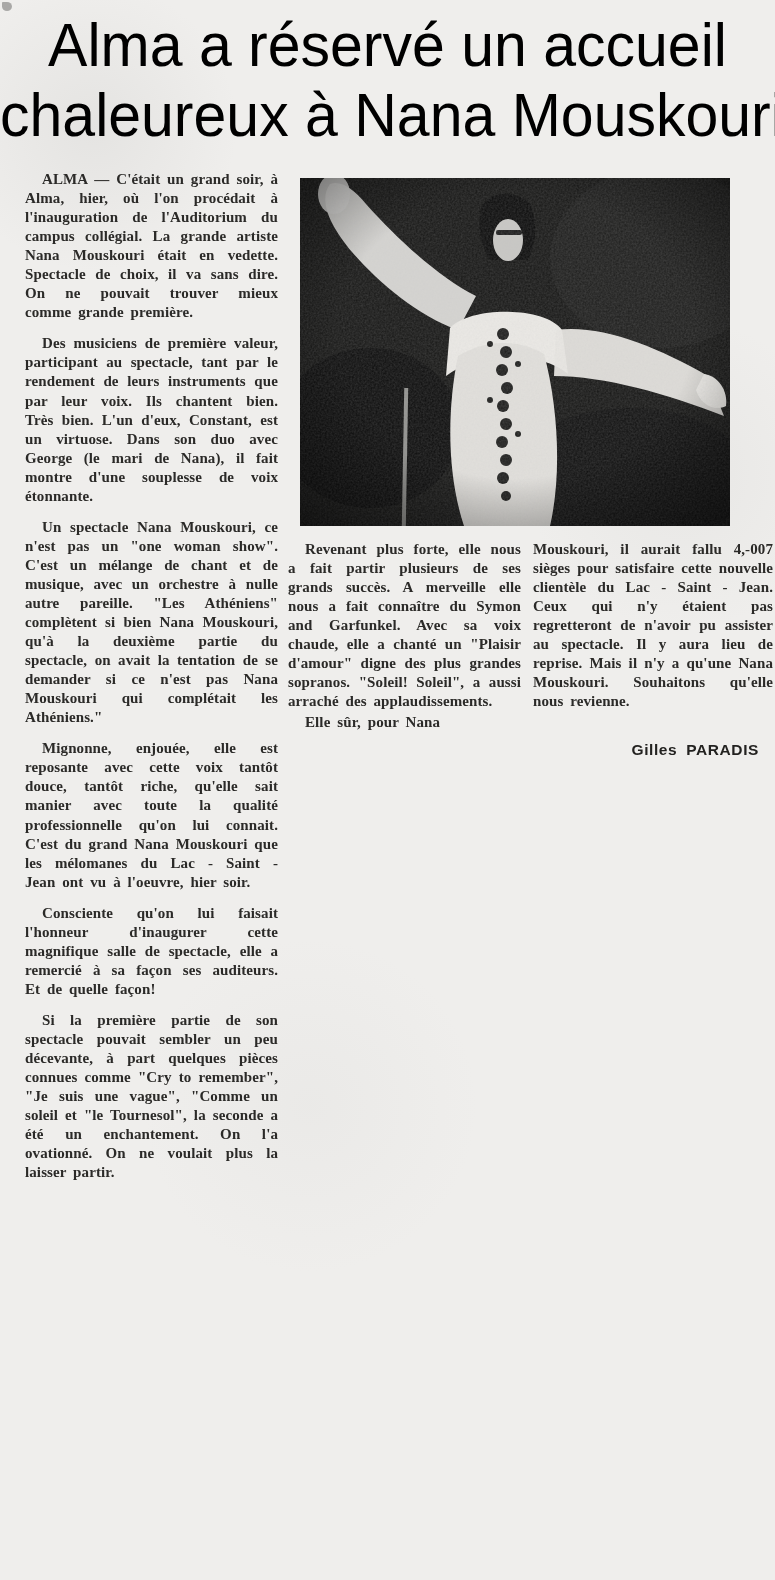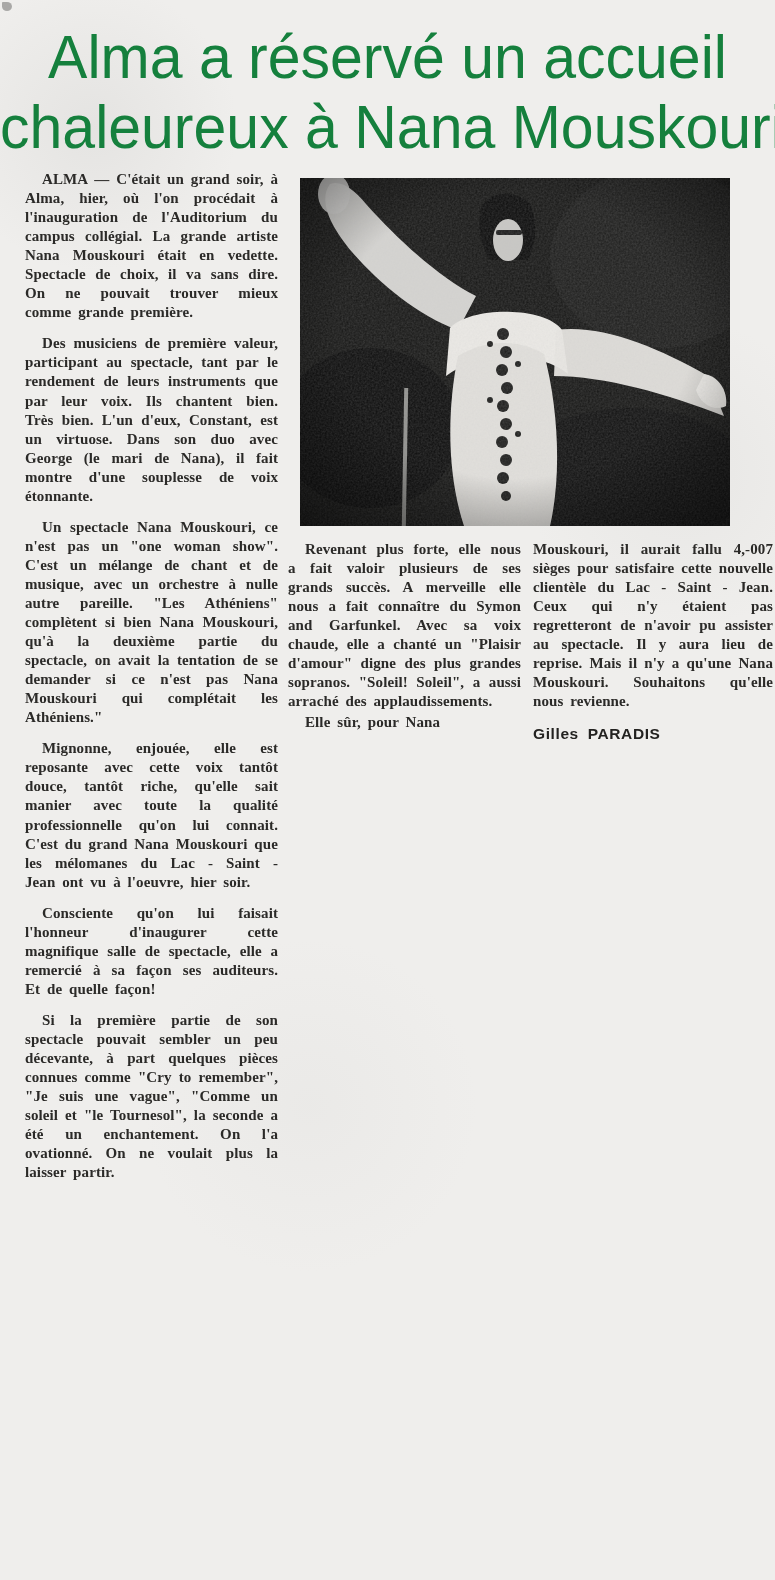--- a/index.html
+++ b/index.html
@@ -12,40 +12,40 @@
       #efeeec;
     font-family:"Liberation Serif", serif;
   }
   .scan-speck{
     position:absolute;left:2px;top:2px;width:10px;height:9px;
     background:#6f6f6d;border-radius:1px 70% 70% 70%;opacity:.55;
   }
   .headline{
     position:absolute;top:10px;left:0;width:775px;text-align:center;
     font-family:"Liberation Sans", sans-serif;
-    color:#15803d;font-weight:400;margin-top:12px;
+    color:#000000;font-weight:400;
   }
   .headline .hl{
     font-size:59px;line-height:1.18;letter-spacing:0px;
     transform:scaleY(1.04);transform-origin:top center;white-space:nowrap;
   }
   .col{position:absolute;color:#2b2a28;}
   .col p{
     margin:0 0 12px 0;
     font-size:15px;line-height:1.27;font-weight:bold;
     text-align:justify;text-indent:17px;word-spacing:3px;
     letter-spacing:0.1px;
   }
   .col-left{left:25px;top:170px;width:253px;}
   .col-mid{left:288px;top:540px;width:233px;}
   .col-mid p{margin-bottom:2px;}
   .col-right{left:533px;top:540px;width:240px;}
   .col-right p{text-indent:0;}
   .byline{
-    margin-top:14px;text-align:left;padding-right:14px;
+    margin-top:30px;text-align:right;padding-right:14px;
     font-size:15.5px;font-weight:bold;color:#232220;
     font-family:"Liberation Sans", sans-serif;letter-spacing:0.6px;
     word-spacing:4px;
   }
   .photo-frame{
     position:absolute;left:300px;top:178px;width:430px;height:348px;
     background:#141414;overflow:hidden;
   }
   .photo-frame svg{display:block;width:100%;height:100%;}
 </style>
@@ -115,20 +115,20 @@
     </g>
 
     <path d="M256,152 C300,146 356,168 408,198 L424,238 C368,216 304,198 254,198 Z" fill="#e9e7e3" opacity="0.95"></path>
     <path d="M404,196 C418,198 428,212 426,228 C414,234 400,226 396,212 Z" fill="#f2f0ec"></path>
     <rect width="430" height="348" filter="url(#grain)" opacity="0.5"></rect>
     <rect width="430" height="348" fill="url(#vg)"></rect>
   </svg>
 </div>
 
 <div class="col col-mid">
-  <p>Revenant plus forte, elle nous a fait valoir plusieurs de ses grands succès. A merveille elle nous a fait connaître du Symon and Garfunkel. Avec sa voix chaude, elle a chanté un "Plaisir d'amour" digne des plus grandes sopranos. "Soleil! Soleil", a aussi arraché des applaudissements.</p>
+  <p>Revenant plus forte, elle nous a fait partir plusieurs de ses grands succès. A merveille elle nous a fait connaître du Symon and Garfunkel. Avec sa voix chaude, elle a chanté un "Plaisir d'amour" digne des plus grandes sopranos. "Soleil! Soleil", a aussi arraché des applaudissements.</p>
   <p>Elle sûr, pour Nana</p>
 </div>
 
 <div class="col col-right">
   <p>Mouskouri, il aurait fallu 4,-007 sièges pour satisfaire cette nouvelle clientèle du Lac - Saint - Jean. Ceux qui n'y étaient pas regretteront de n'avoir pu assister au spectacle. Il y aura lieu de reprise. Mais il n'y a qu'une Nana Mouskouri. Souhaitons qu'elle nous revienne.</p>
   <div class="byline">Gilles PARADIS</div>
 </div>
 
 </body></html>

